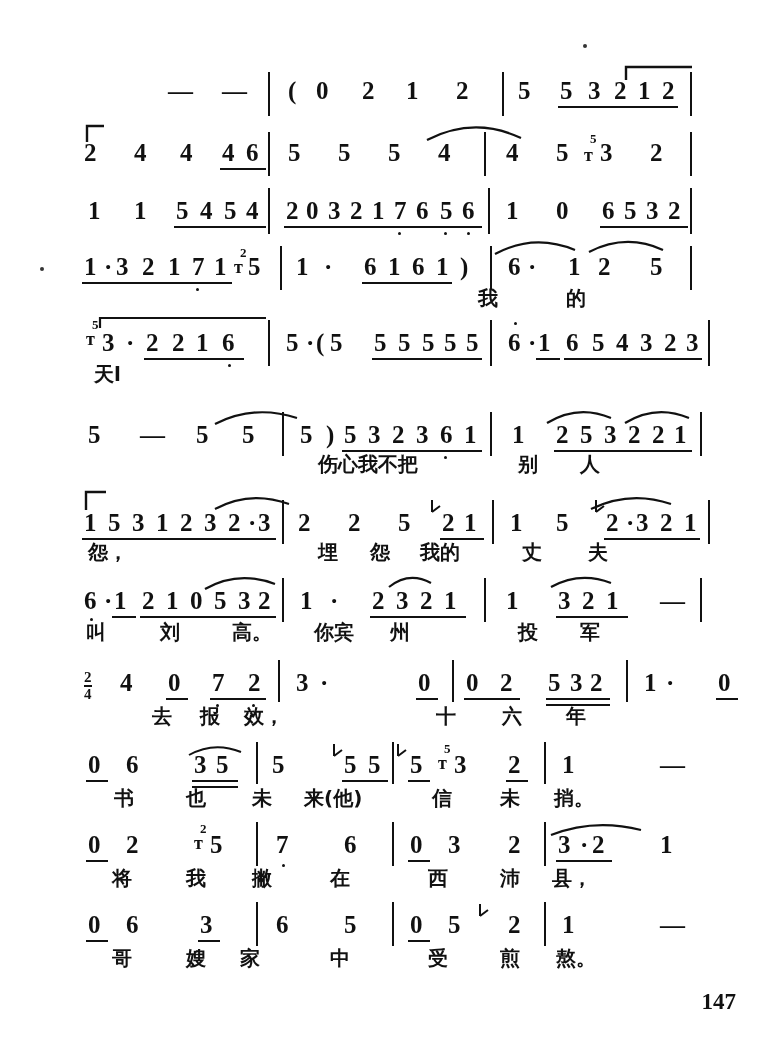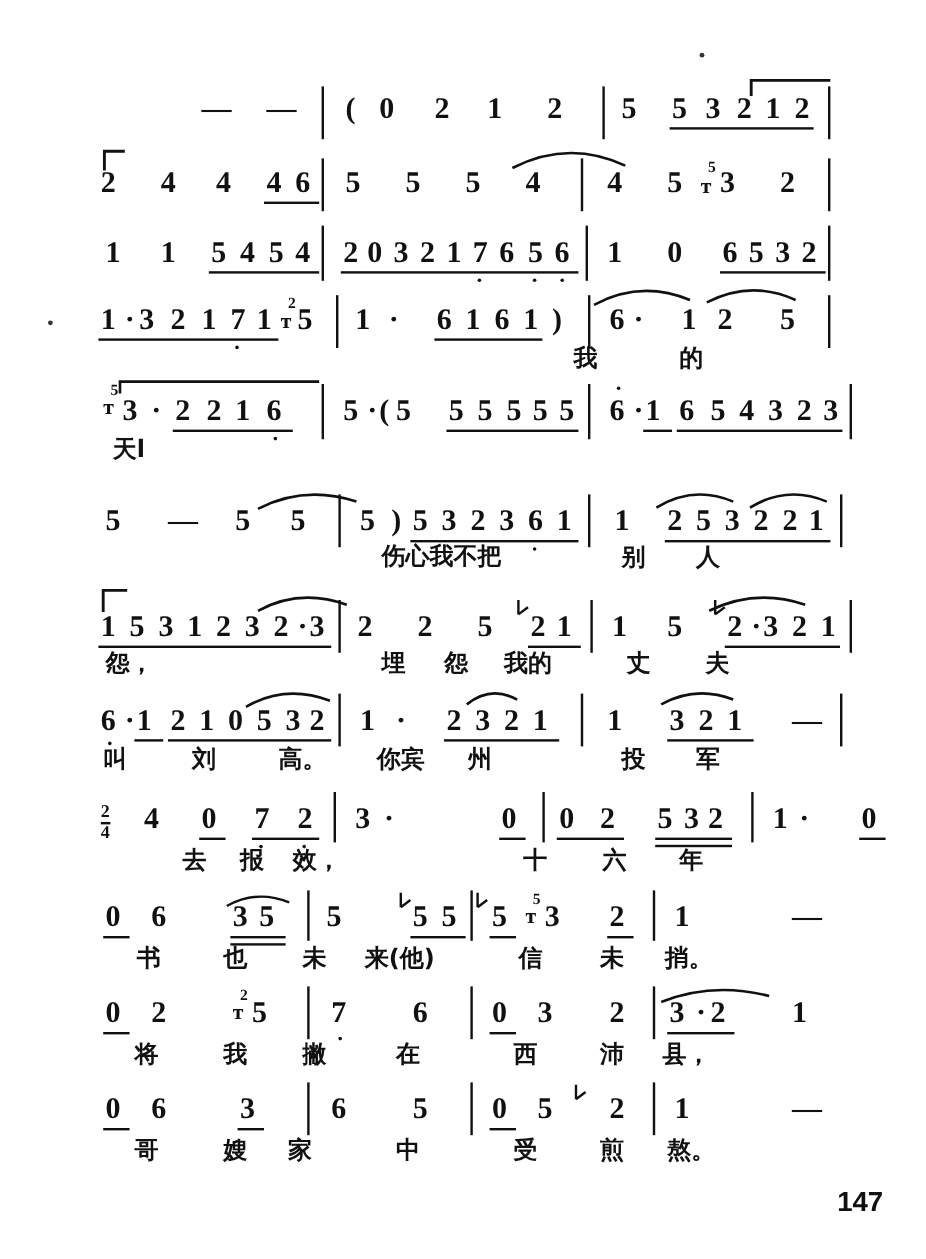--- a/index.html
+++ b/index.html
@@ -56,21 +56,21 @@
     width:3px;height:3px;border-radius:50%;
     background:#111;
   }
   .slur{
     position:absolute;
   }
   .slur svg{display:block;}
   .pageno{
     position:absolute;
     right:36px;bottom:34px;
-    font-family:Liberation Sans, sans-serif;
+    font-family:Liberation Serif, serif;
     font-size:23px;
     font-weight:700;
   }
   .speck{
     position:absolute;
     width:4px;height:4px;border-radius:50%;
     background:#111;
     opacity:.85;
   }
   .hook{
@@ -317,21 +317,21 @@
         <svg width="70" height="20">
             <path d="M3,17 Q34,-2 67,12" stroke="#111" stroke-width="2.2" fill="none"></path>
           </svg>
       </div>
       <div class="slur" style="left:622px;top:0px;">
         <svg width="70" height="20">
             <path d="M3,17 Q34,-2 67,12" stroke="#111" stroke-width="2.2" fill="none"></path>
           </svg>
       </div>
       <div class="bar" style="left:700px;top:6px;height:44px;"></div>
-      <div class="cell lyric" style="left:318px;top:48px;font-family:Liberation Serif, serif;">伤心我不把</div>
+      <div class="cell lyric" style="left:318px;top:48px;">伤心我不把</div>
       <div class="cell lyric" style="left:518px;top:48px;">别</div>
       <div class="cell lyric" style="left:580px;top:48px;">人</div>
     </div>
   </div>
 
   <div class="staff" style="top:490px;height:78px;">
     <div class="row">
       <div class="hook" style="left:82px;top:0px;">
         <svg width="26" height="22">
             <path d="M24,2 L4,2 L4,20" stroke="#111" stroke-width="2.4" fill="none"></path>

